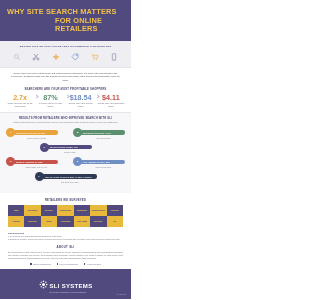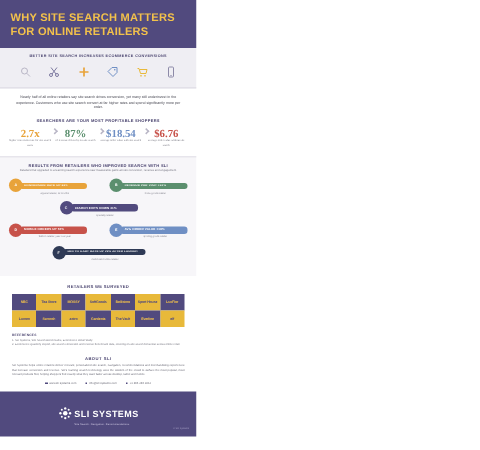--- a/index.html
+++ b/index.html
@@ -16,21 +16,21 @@
     background:#514a7e;
     padding:8px 7px 7px 7px;
   }
   .title {
     color:#f2c14b;
     font-size:7.4px;
     font-weight:bold;
     line-height:8.6px;
     letter-spacing:0.15px;
   }
-  .title-2 { color:#f2c14b; }
+  .title-2 { color:#f2c14b;margin-left:48px; }
 
   
   .banner {
     background:#efeef3;
     padding:4px 5px 5px 5px;
     text-align:center;
     border-bottom:1px solid #e2e0e8;
   }
   .banner-head {
     font-size:2.5px;
@@ -65,21 +65,21 @@
     font-weight:bold;
     color:#4b4570;
     letter-spacing:0.2px;
     margin-top:2px;
   }
   .stats {
     display:flex;
     justify-content:space-between;
     padding:3px 5px 5px 5px;
   }
-  .stat { flex:1; text-align:center; position:relative;font-family:Liberation Serif, serif; }
+  .stat { flex:1; text-align:center; position:relative; }
   .stat .val {
     font-size:7.2px;
     font-weight:bold;
     line-height:8px;
     white-space:nowrap;
   }
   .stat .cap {
     font-size:1.9px;
     line-height:2.6px;
     color:#6b6b76;
@@ -357,21 +357,21 @@
     </div>
     <div class="stat">
       <div class="val" style="color:#5b8f6e">87%</div>
       <div class="cap">of revenue driven by on-site search</div>
     </div>
     <div class="stat">
       <div class="val" style="color:#6f8fc4">$18.54</div>
       <div class="cap">average order value with site search</div>
     </div>
     <div class="stat">
-      <div class="val" style="color:#c7524a">$6.76</div>
+      <div class="val" style="color:#c7524a">$4.11</div>
       <div class="cap">average order value without site search</div>
     </div>
   </div>
 
   <div class="results">
     <div class="results-head">RESULTS FROM RETAILERS WHO IMPROVED SEARCH WITH SLI</div>
     <div class="results-sub">Retailers that upgraded to a learning search experience saw measurable gains across conversion, revenue and engagement.</div>
 
     <div class="pill-grid">
       <div class="pill-row">

